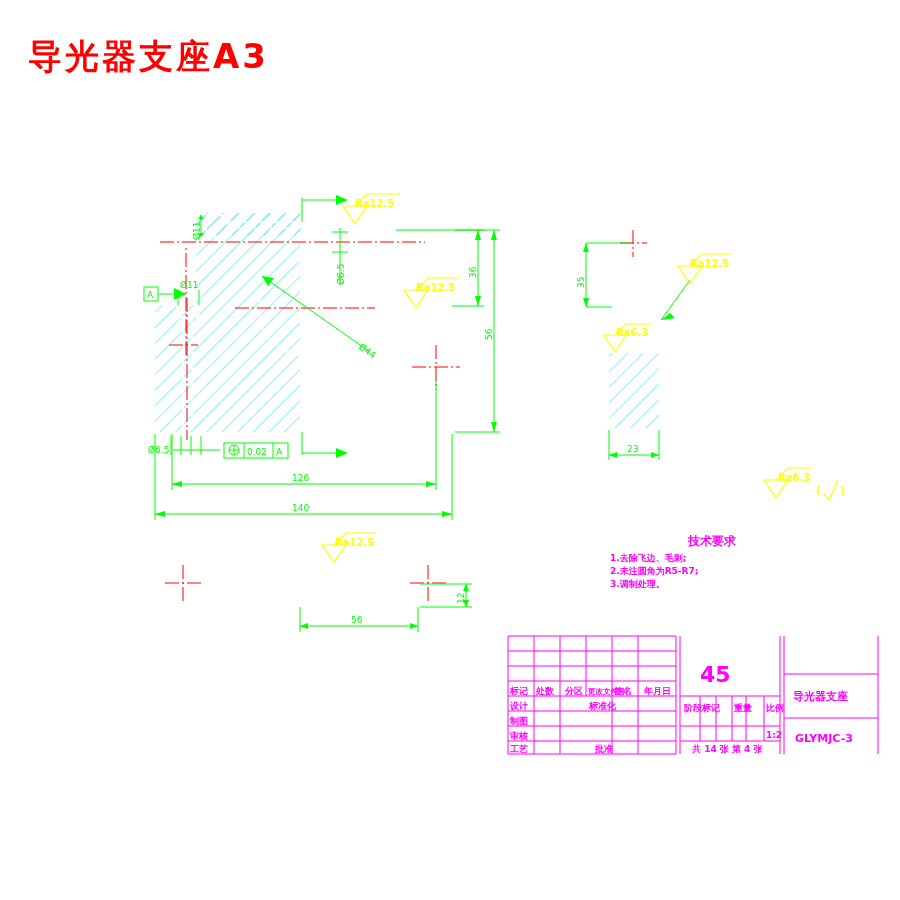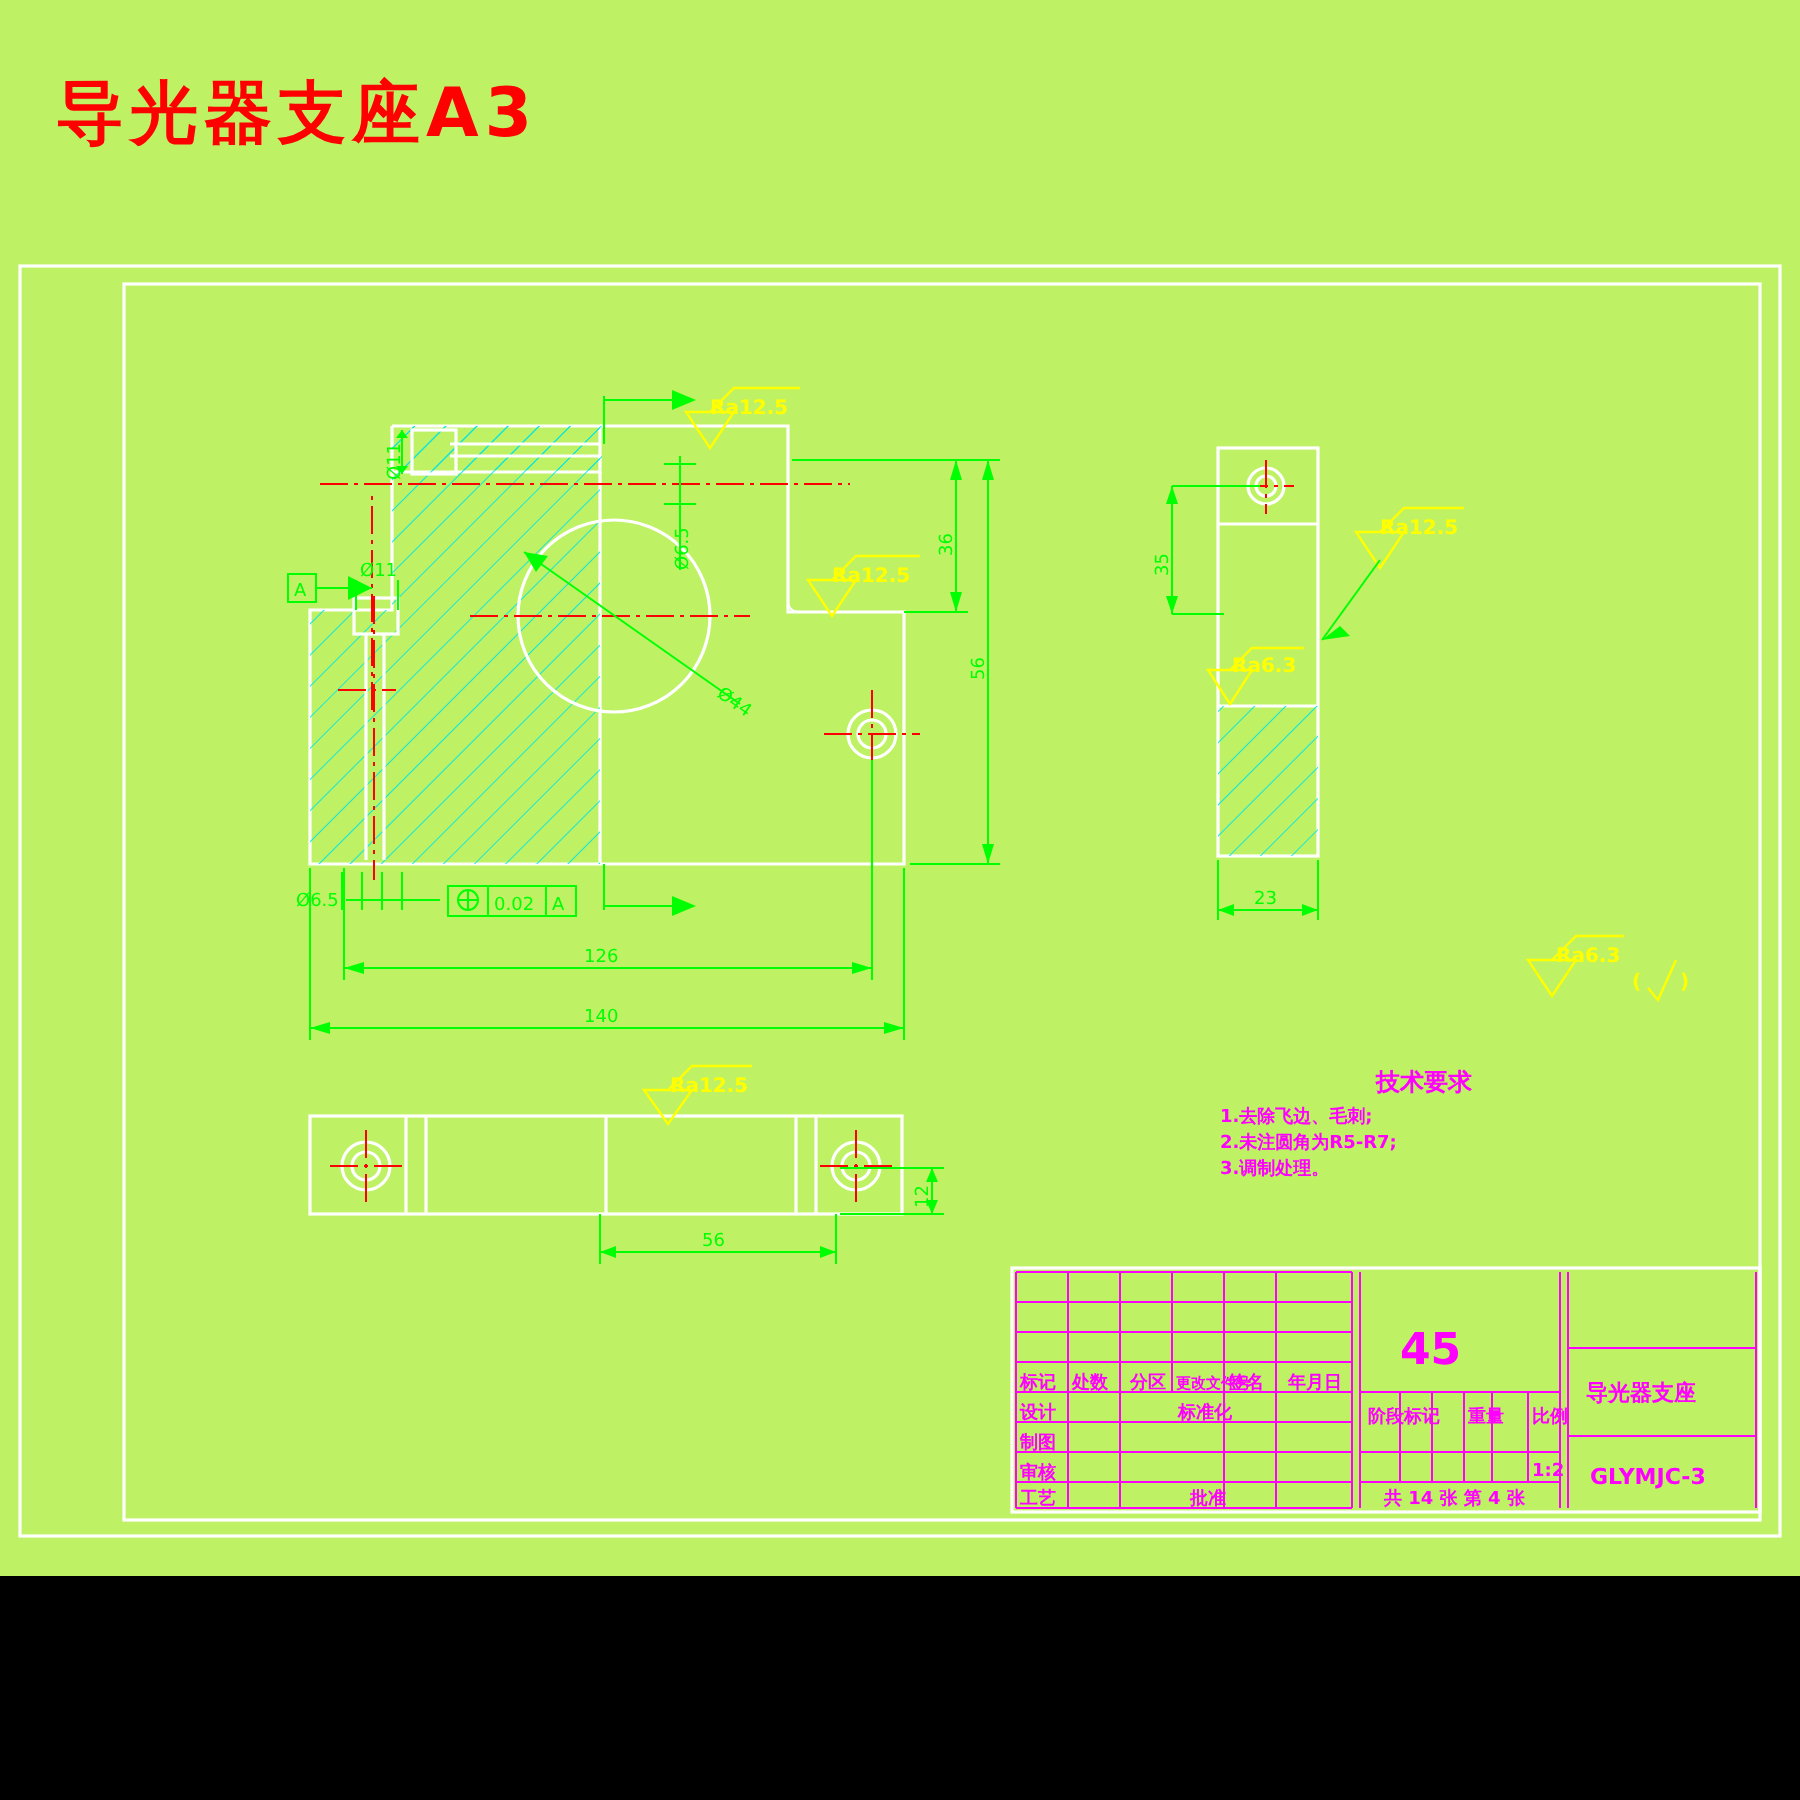--- a/index.html
+++ b/index.html
@@ -1,17 +1,17 @@
 <!DOCTYPE html>
 <html><head>
 <meta charset="utf-8">
 <style>
   html,body{margin:0;padding:0;background:#000;}
   body{width:900px;height:900px;overflow:hidden;font-family:"DejaVu Sans","Liberation Sans",sans-serif;}
-  #stage{position:relative;width:900px;height:788px;background:#bef264;}
+  #stage{position:relative;width:900px;height:900px;background:#ffffff;}
 
   .title-heading{
     position:absolute;left:28px;top:34px;
     color:#ff0000;font-size:34px;font-weight:bold;letter-spacing:3px;
     font-family:"DejaVu Sans","Liberation Sans",sans-serif;
     white-space:nowrap;
   }
 
   svg.cad{position:absolute;left:0;top:0;width:900px;height:900px;}
   .wh{fill:none;stroke:#ffffff;stroke-width:1.6;}

